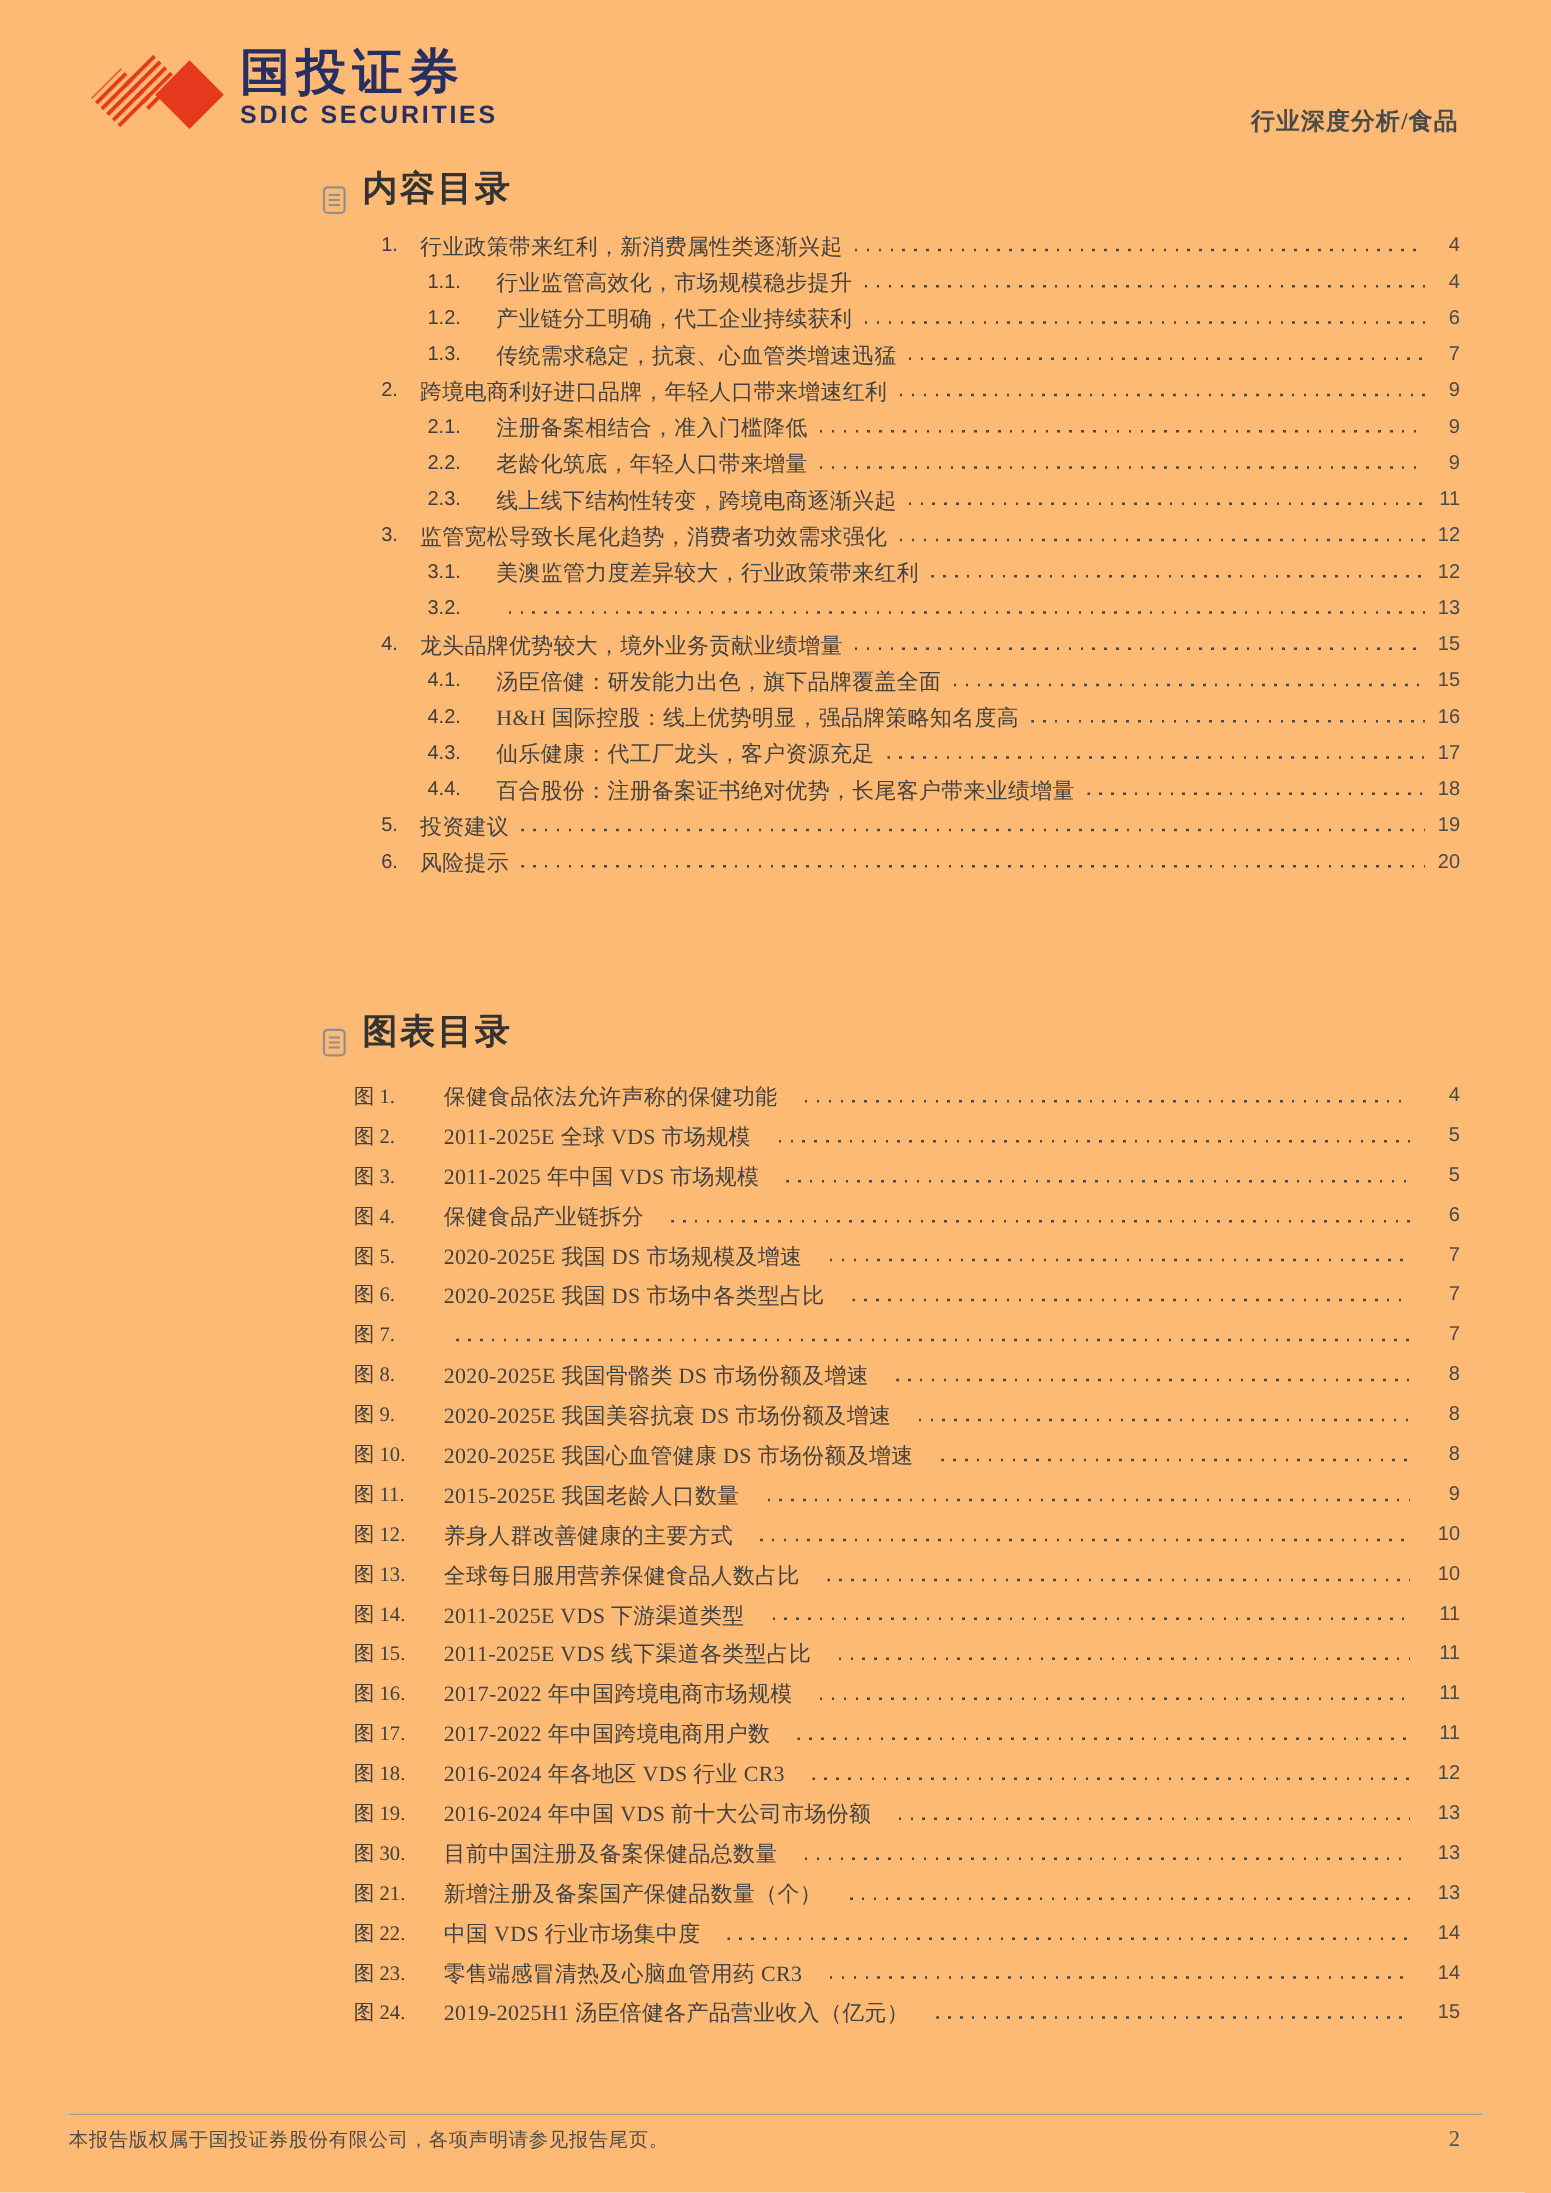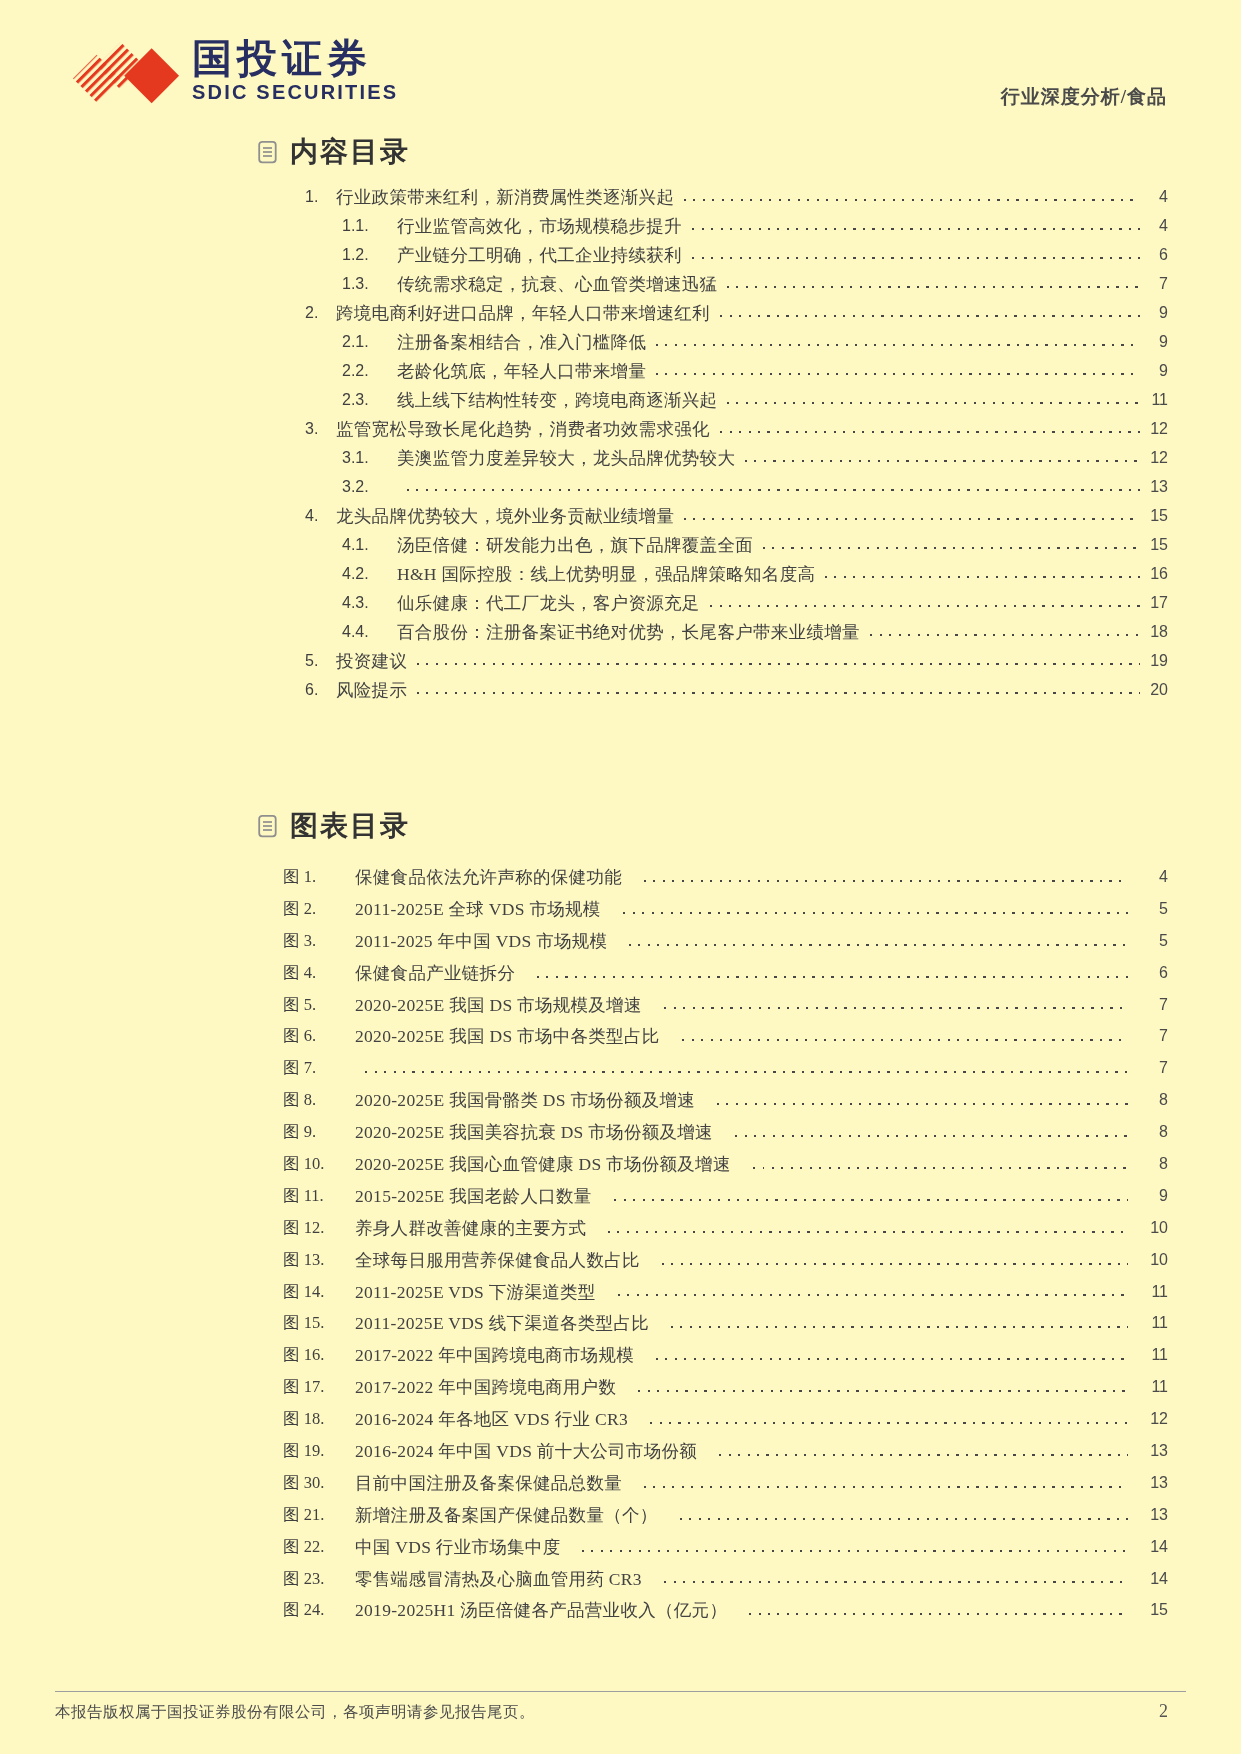--- a/index.html
+++ b/index.html
@@ -4,21 +4,21 @@
 <style>
   :root{
     --brand-red:#e5391f;
     --brand-navy:#272e61;
   }
   html,body{margin:0;padding:0;background:#e9e9e9;}
   .page{
     position:relative;
     width:1241px;height:1754px;
     margin:0 auto;
-    background:#fef9c3;
+    background:#fdba74;
     font-family:"Liberation Serif",serif;
     overflow:hidden;
   }
   
   .logo{
     position:absolute;top:36px;left:72px;
     display:flex;align-items:flex-start;gap:12px;
   }
   .logo svg{display:block;margin-top:4px;}
   .logo-text{display:flex;flex-direction:column;}
@@ -35,21 +35,21 @@
   .report-type{
     position:absolute;top:84px;right:74px;
     font-size:19px;font-weight:600;color:#4a4a4a;
     letter-spacing:1px;
   }
   
   .main{
     position:absolute;left:258px;top:132px;width:910px;
   }
   .section-heading{
-    display:flex;align-items:center;gap:13px;
+    display:flex;align-items:flex-end;gap:13px;
     font-size:28px;font-weight:bold;color:#333333;
     line-height:40px;margin:0 0 10px 0;letter-spacing:2px;
   }
   .doc-icon{display:inline-flex;flex:0 0 auto;}
   .fig-heading{margin-top:102px;margin-bottom:15px;}
   
   .row{
     display:flex;align-items:center;
   }
   .toc-list .row{height:29px;}
@@ -187,21 +187,21 @@
 
         <div class="row level-1">
           <span class="num">3.</span>
           <span class="entry-title">监管宽松导致长尾化趋势，消费者功效需求强化</span>
           <span class="leader"></span>
           <span class="pagenum">12</span>
         </div>
 
         <div class="row level-2">
           <span class="num">3.1.</span>
-          <span class="entry-title">美澳监管力度差异较大，龙头品牌优势较大</span>
+          <span class="entry-title">美澳监管力度差异较大，行业政策带来红利</span>
           <span class="leader"></span>
           <span class="pagenum">12</span>
         </div>
 
         <div class="row level-2">
           <span class="num">3.2.</span>
           <span class="leader"></span>
           <span class="pagenum">13</span>
         </div>
 

